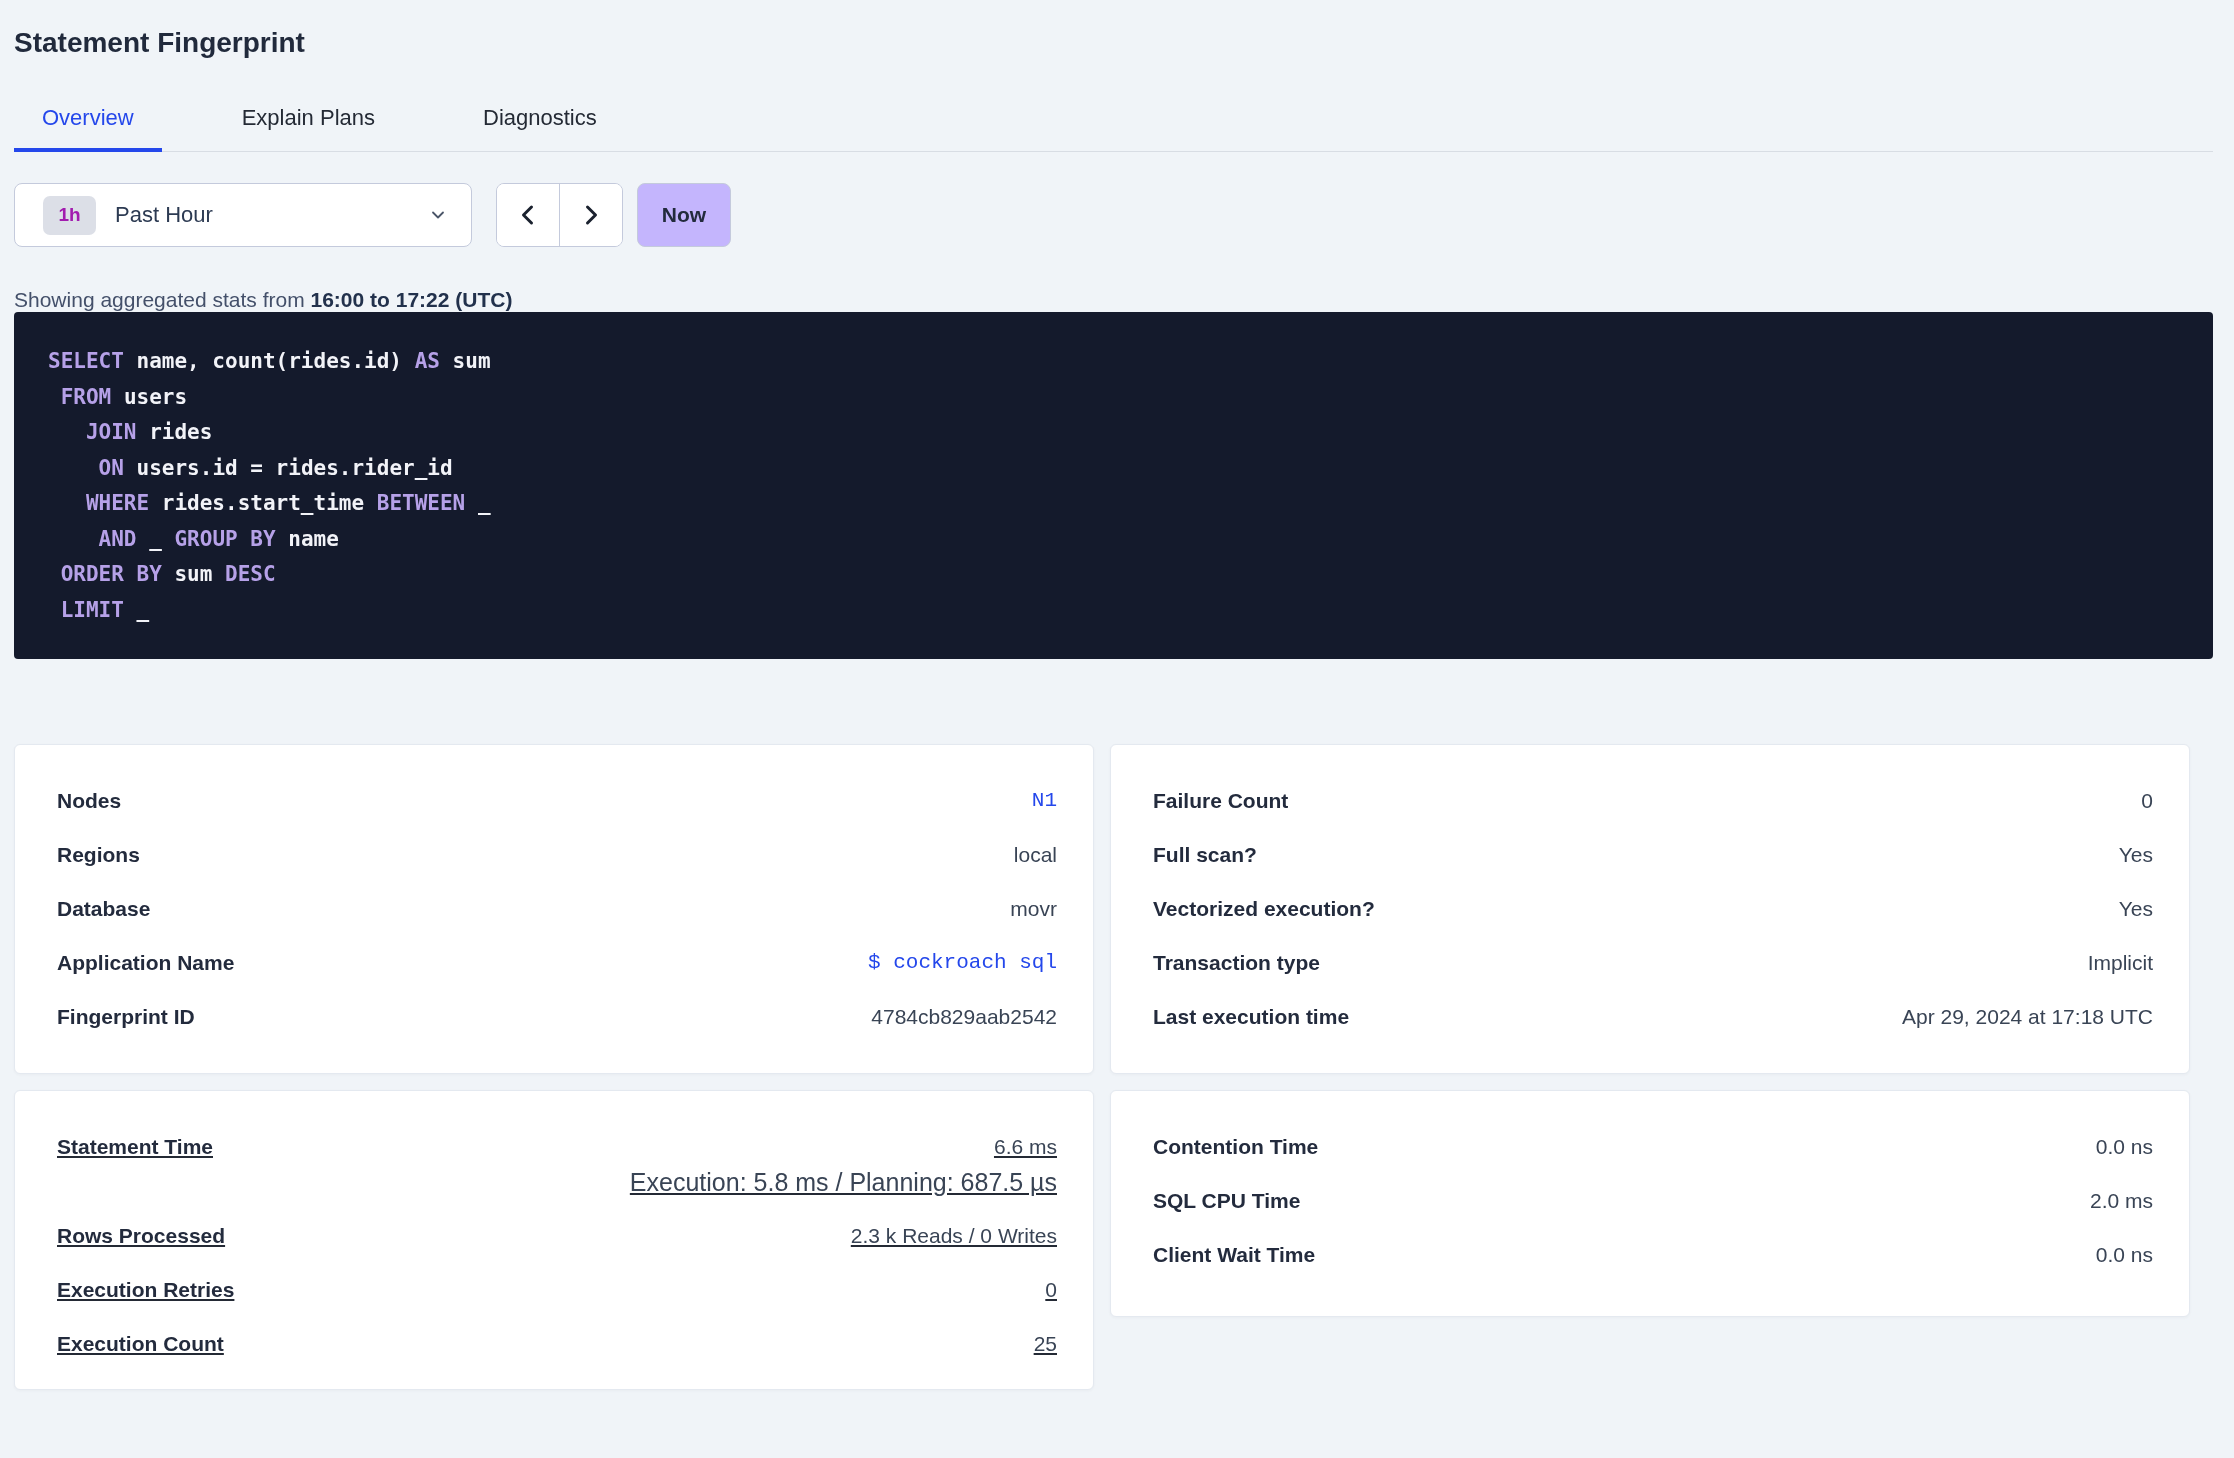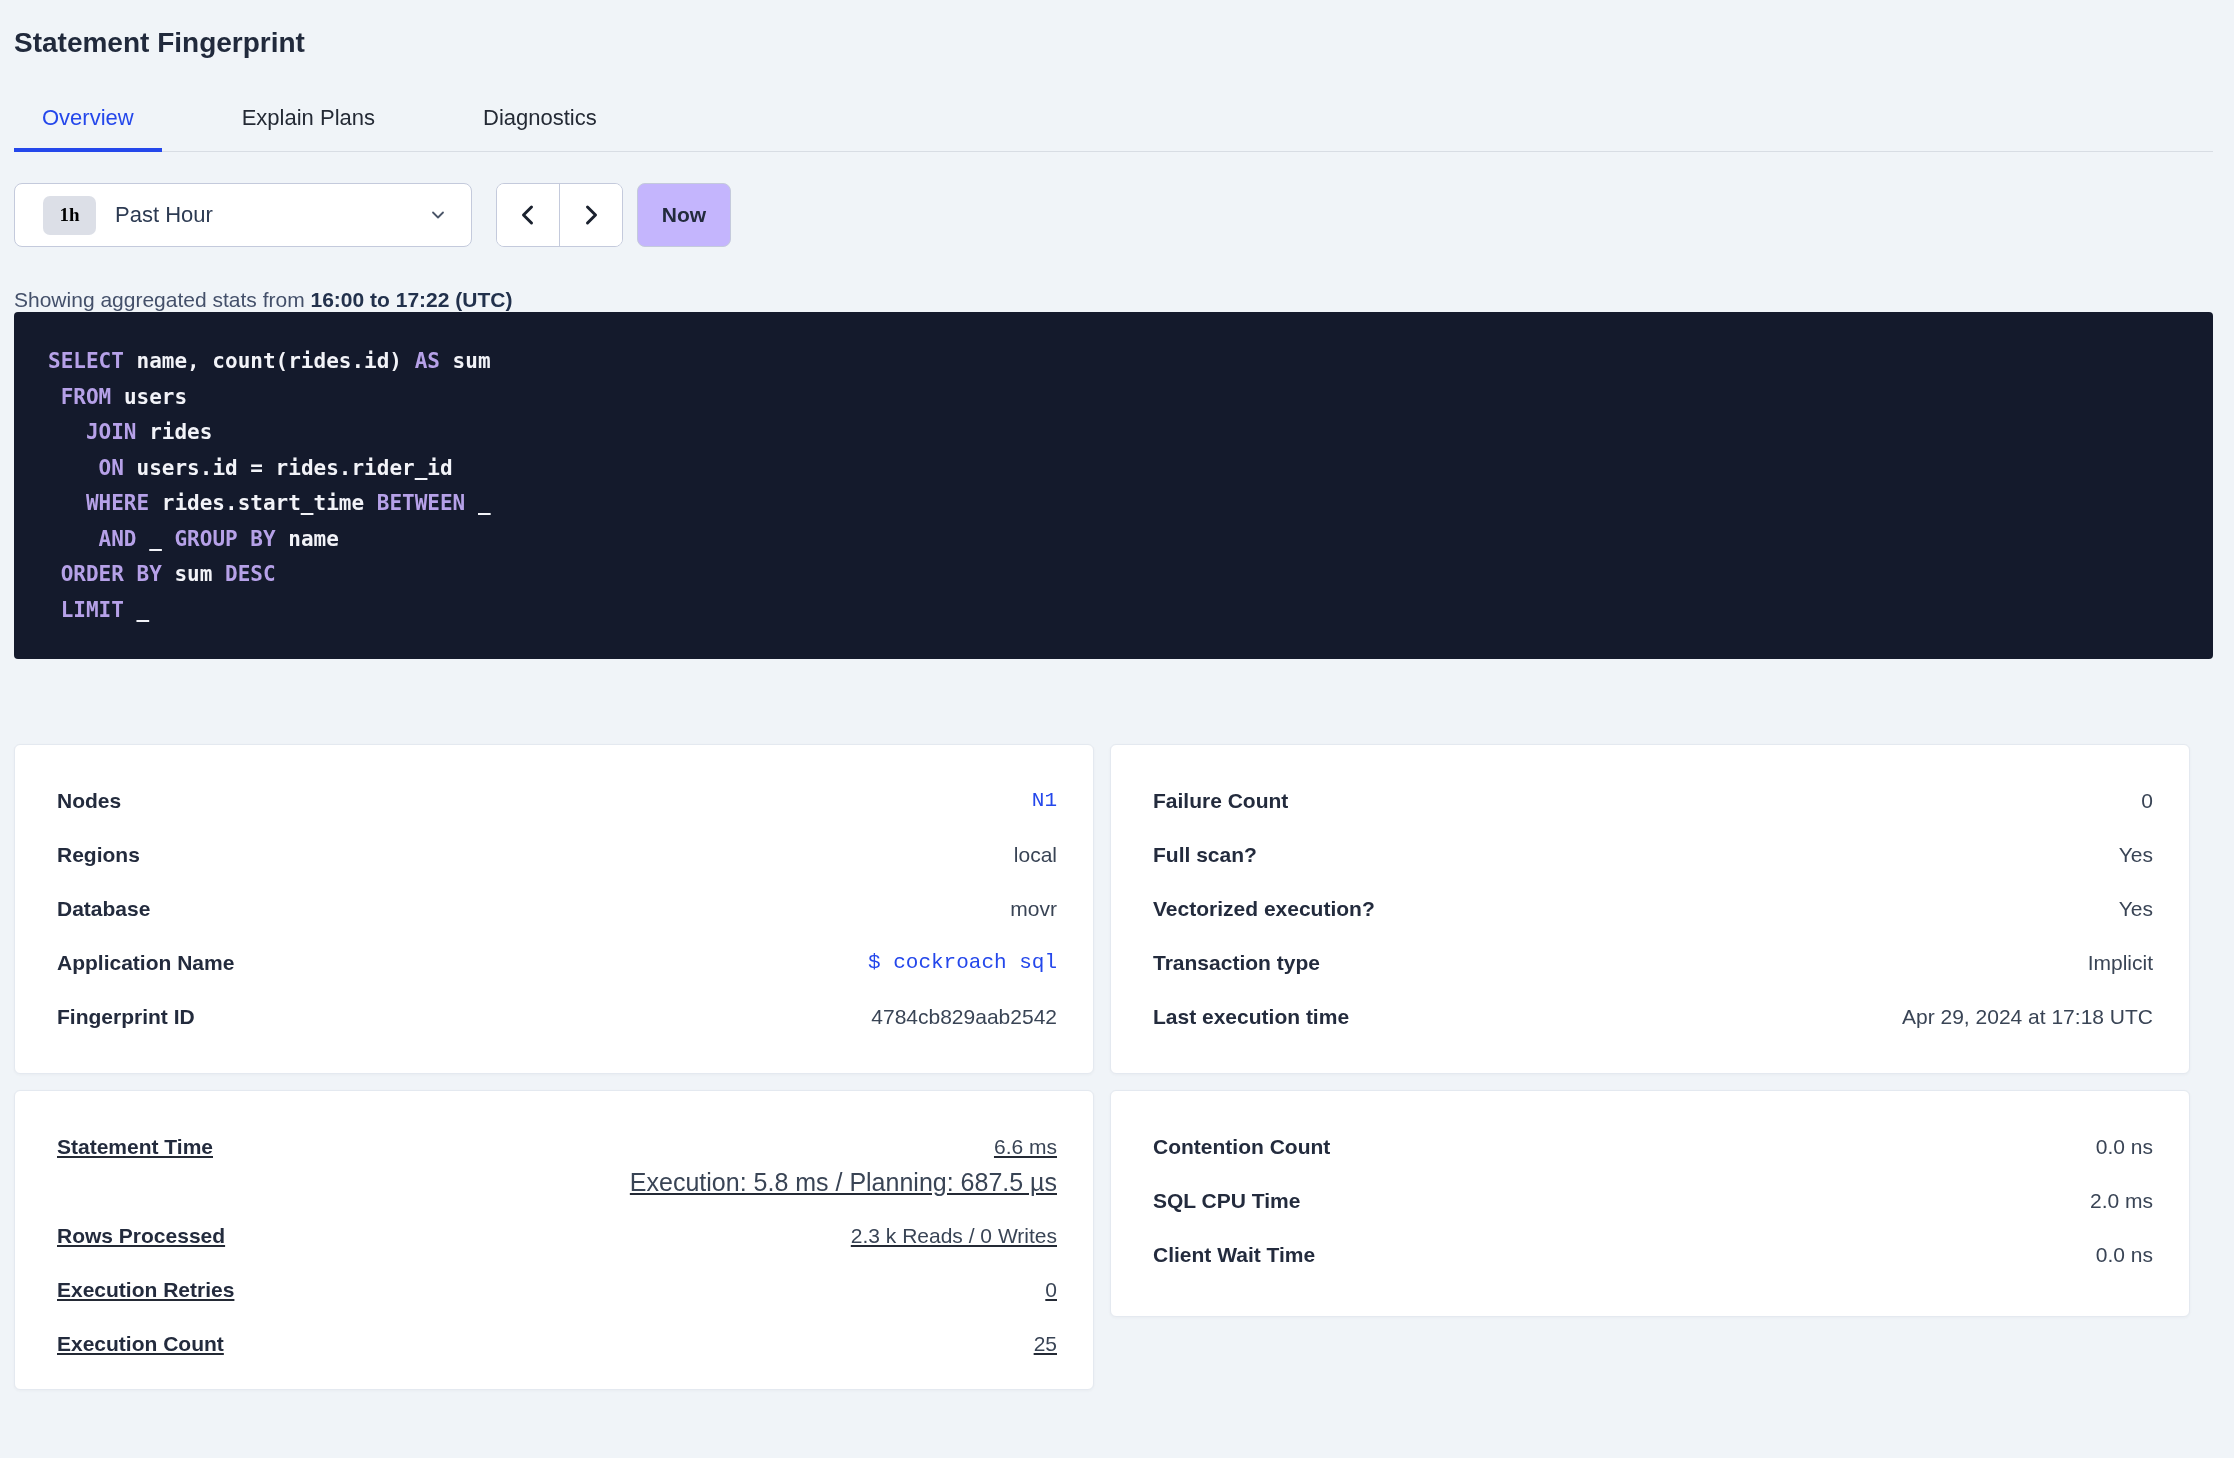--- a/index.html
+++ b/index.html
@@ -75,22 +75,21 @@
   .time-badge {
     background: var(--badge-bg);
     border-radius: 7px;
     width: 53px;
     height: 39px;
     display: flex;
     align-items: center;
     justify-content: center;
     font-size: 19px;
     font-weight: 700;
-    color: #000000;
-    font-family: Liberation Serif, serif;
+    color: #a21caf;
   }
   .time-label {
     margin-left: 19px;
     font-size: 22px;
     color: #2C3A52;
     flex: 1;
   }
   .pager {
     display: flex;
     margin-left: 24px;
@@ -318,21 +317,21 @@
         <span class="kv-value">0</span>
       </div>
       <div class="kv-row">
         <span class="kv-label">Execution Count</span>
         <span class="kv-value">25</span>
       </div>
     </div>
 
     <div class="card h227">
       <div class="kv-row">
-        <span class="kv-label">Contention Count</span>
+        <span class="kv-label">Contention Time</span>
         <span class="kv-value">0.0 ns</span>
       </div>
       <div class="kv-row">
         <span class="kv-label">SQL CPU Time</span>
         <span class="kv-value">2.0 ms</span>
       </div>
       <div class="kv-row">
         <span class="kv-label">Client Wait Time</span>
         <span class="kv-value">0.0 ns</span>
       </div>

